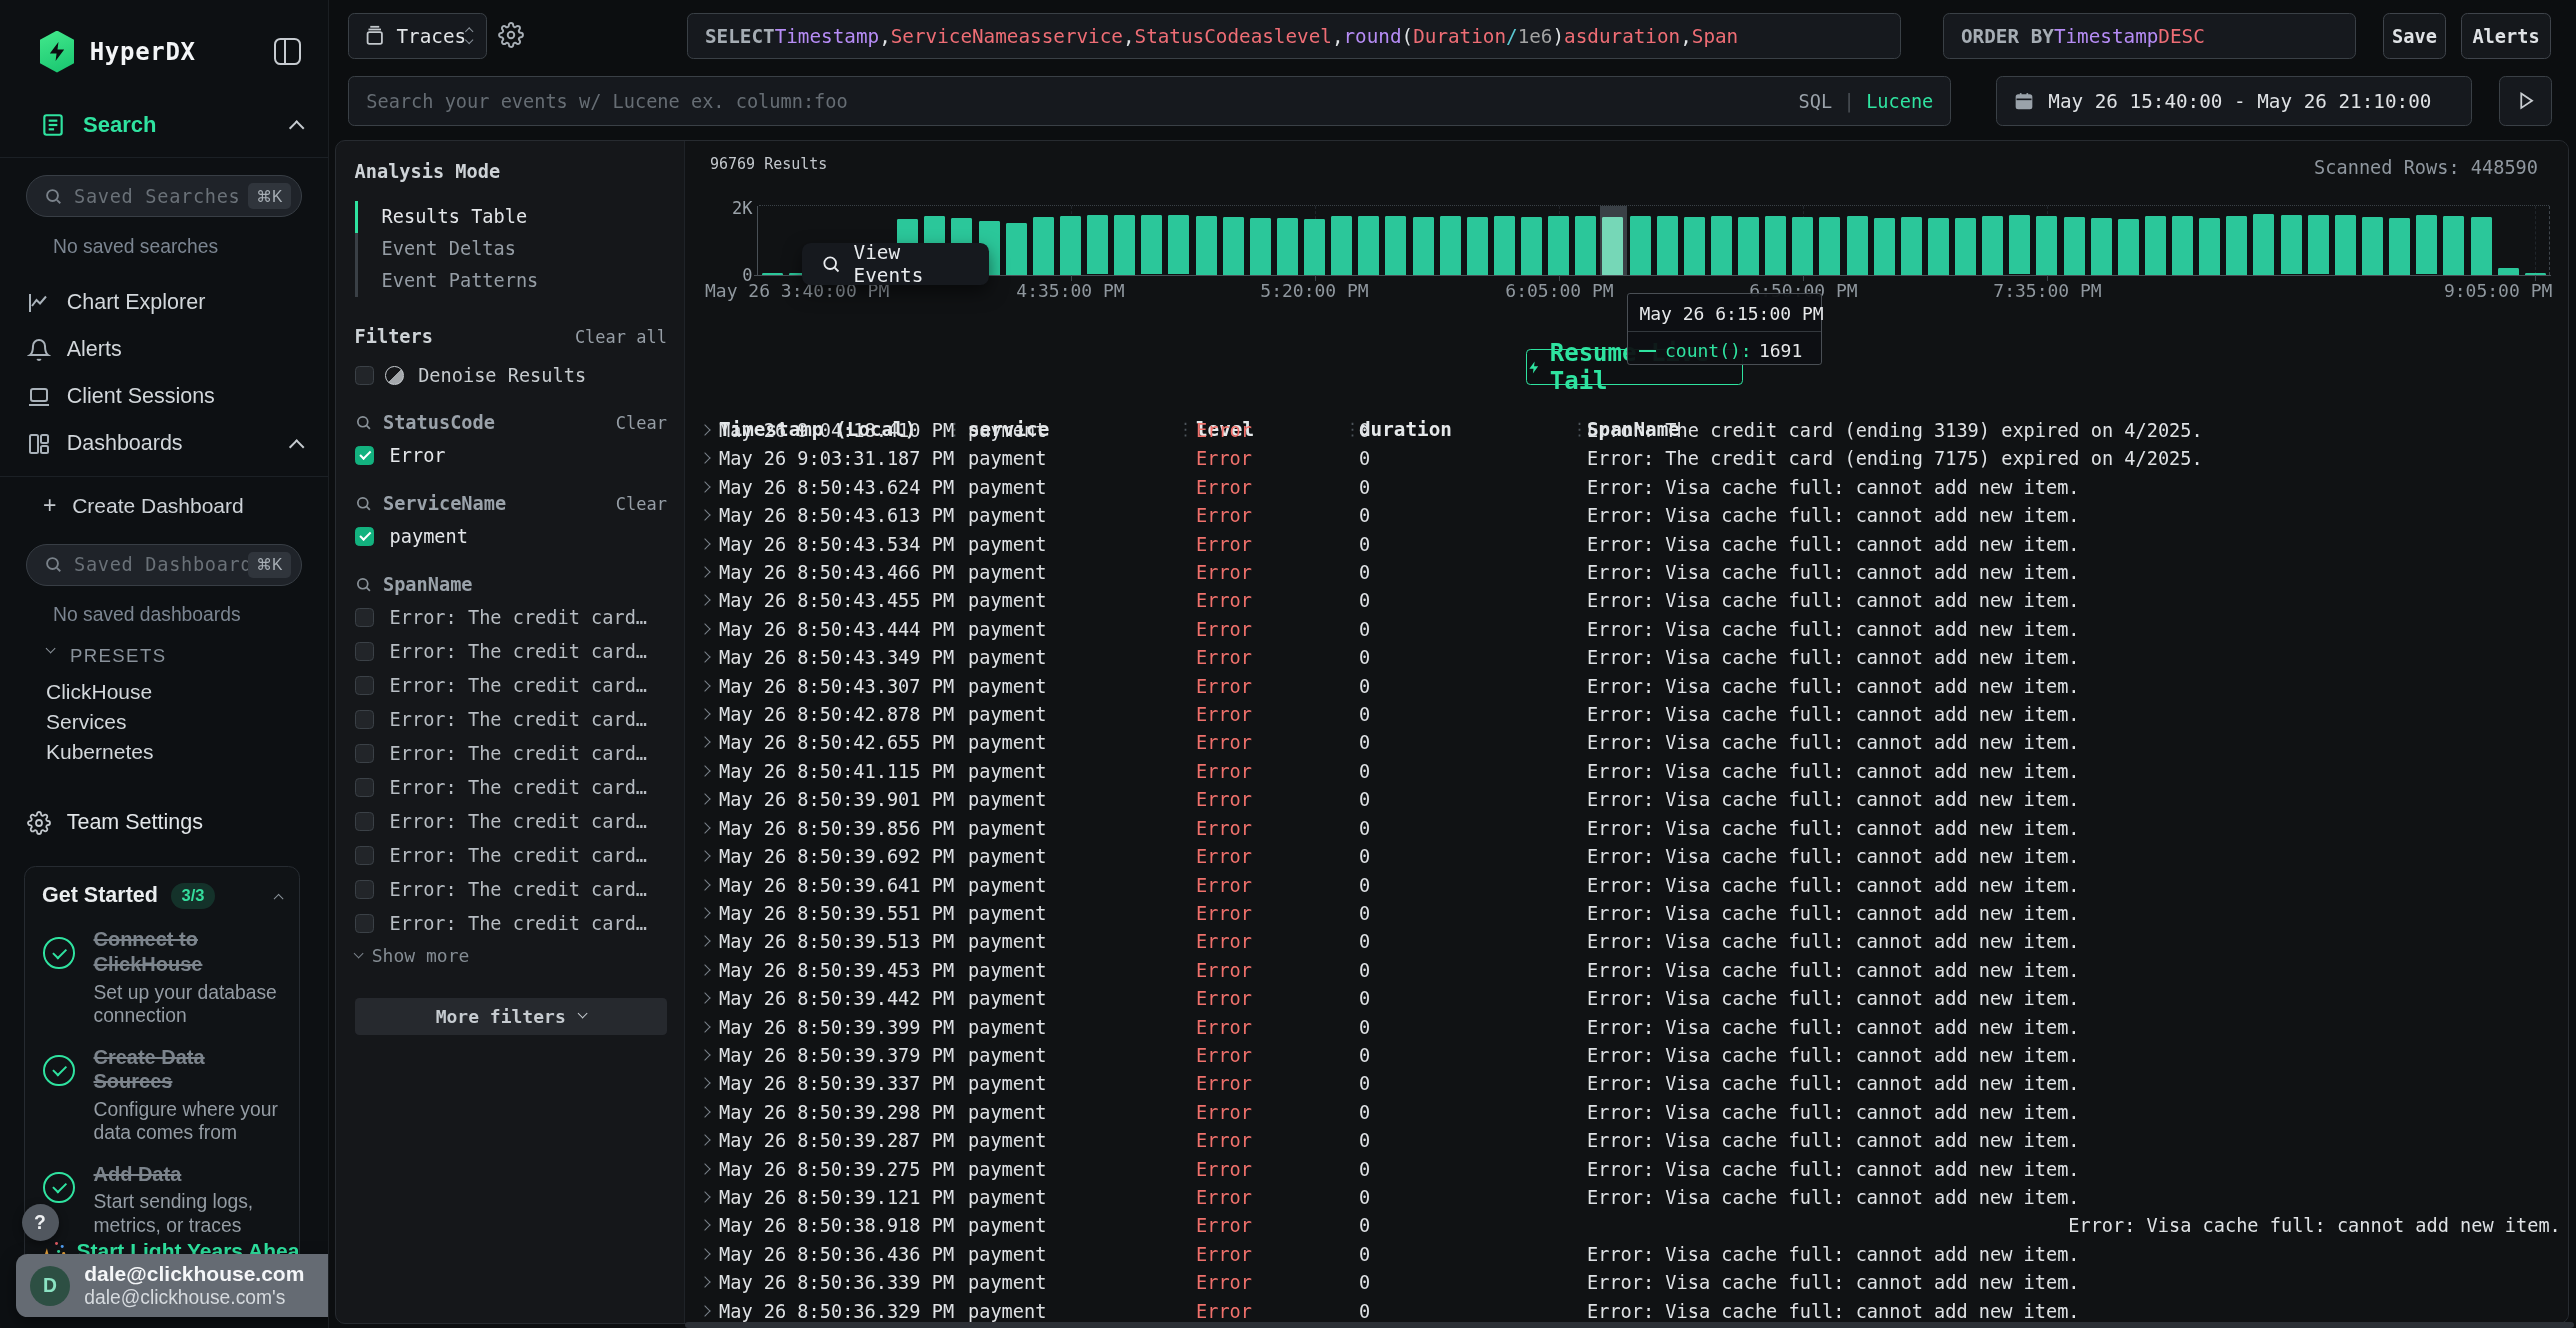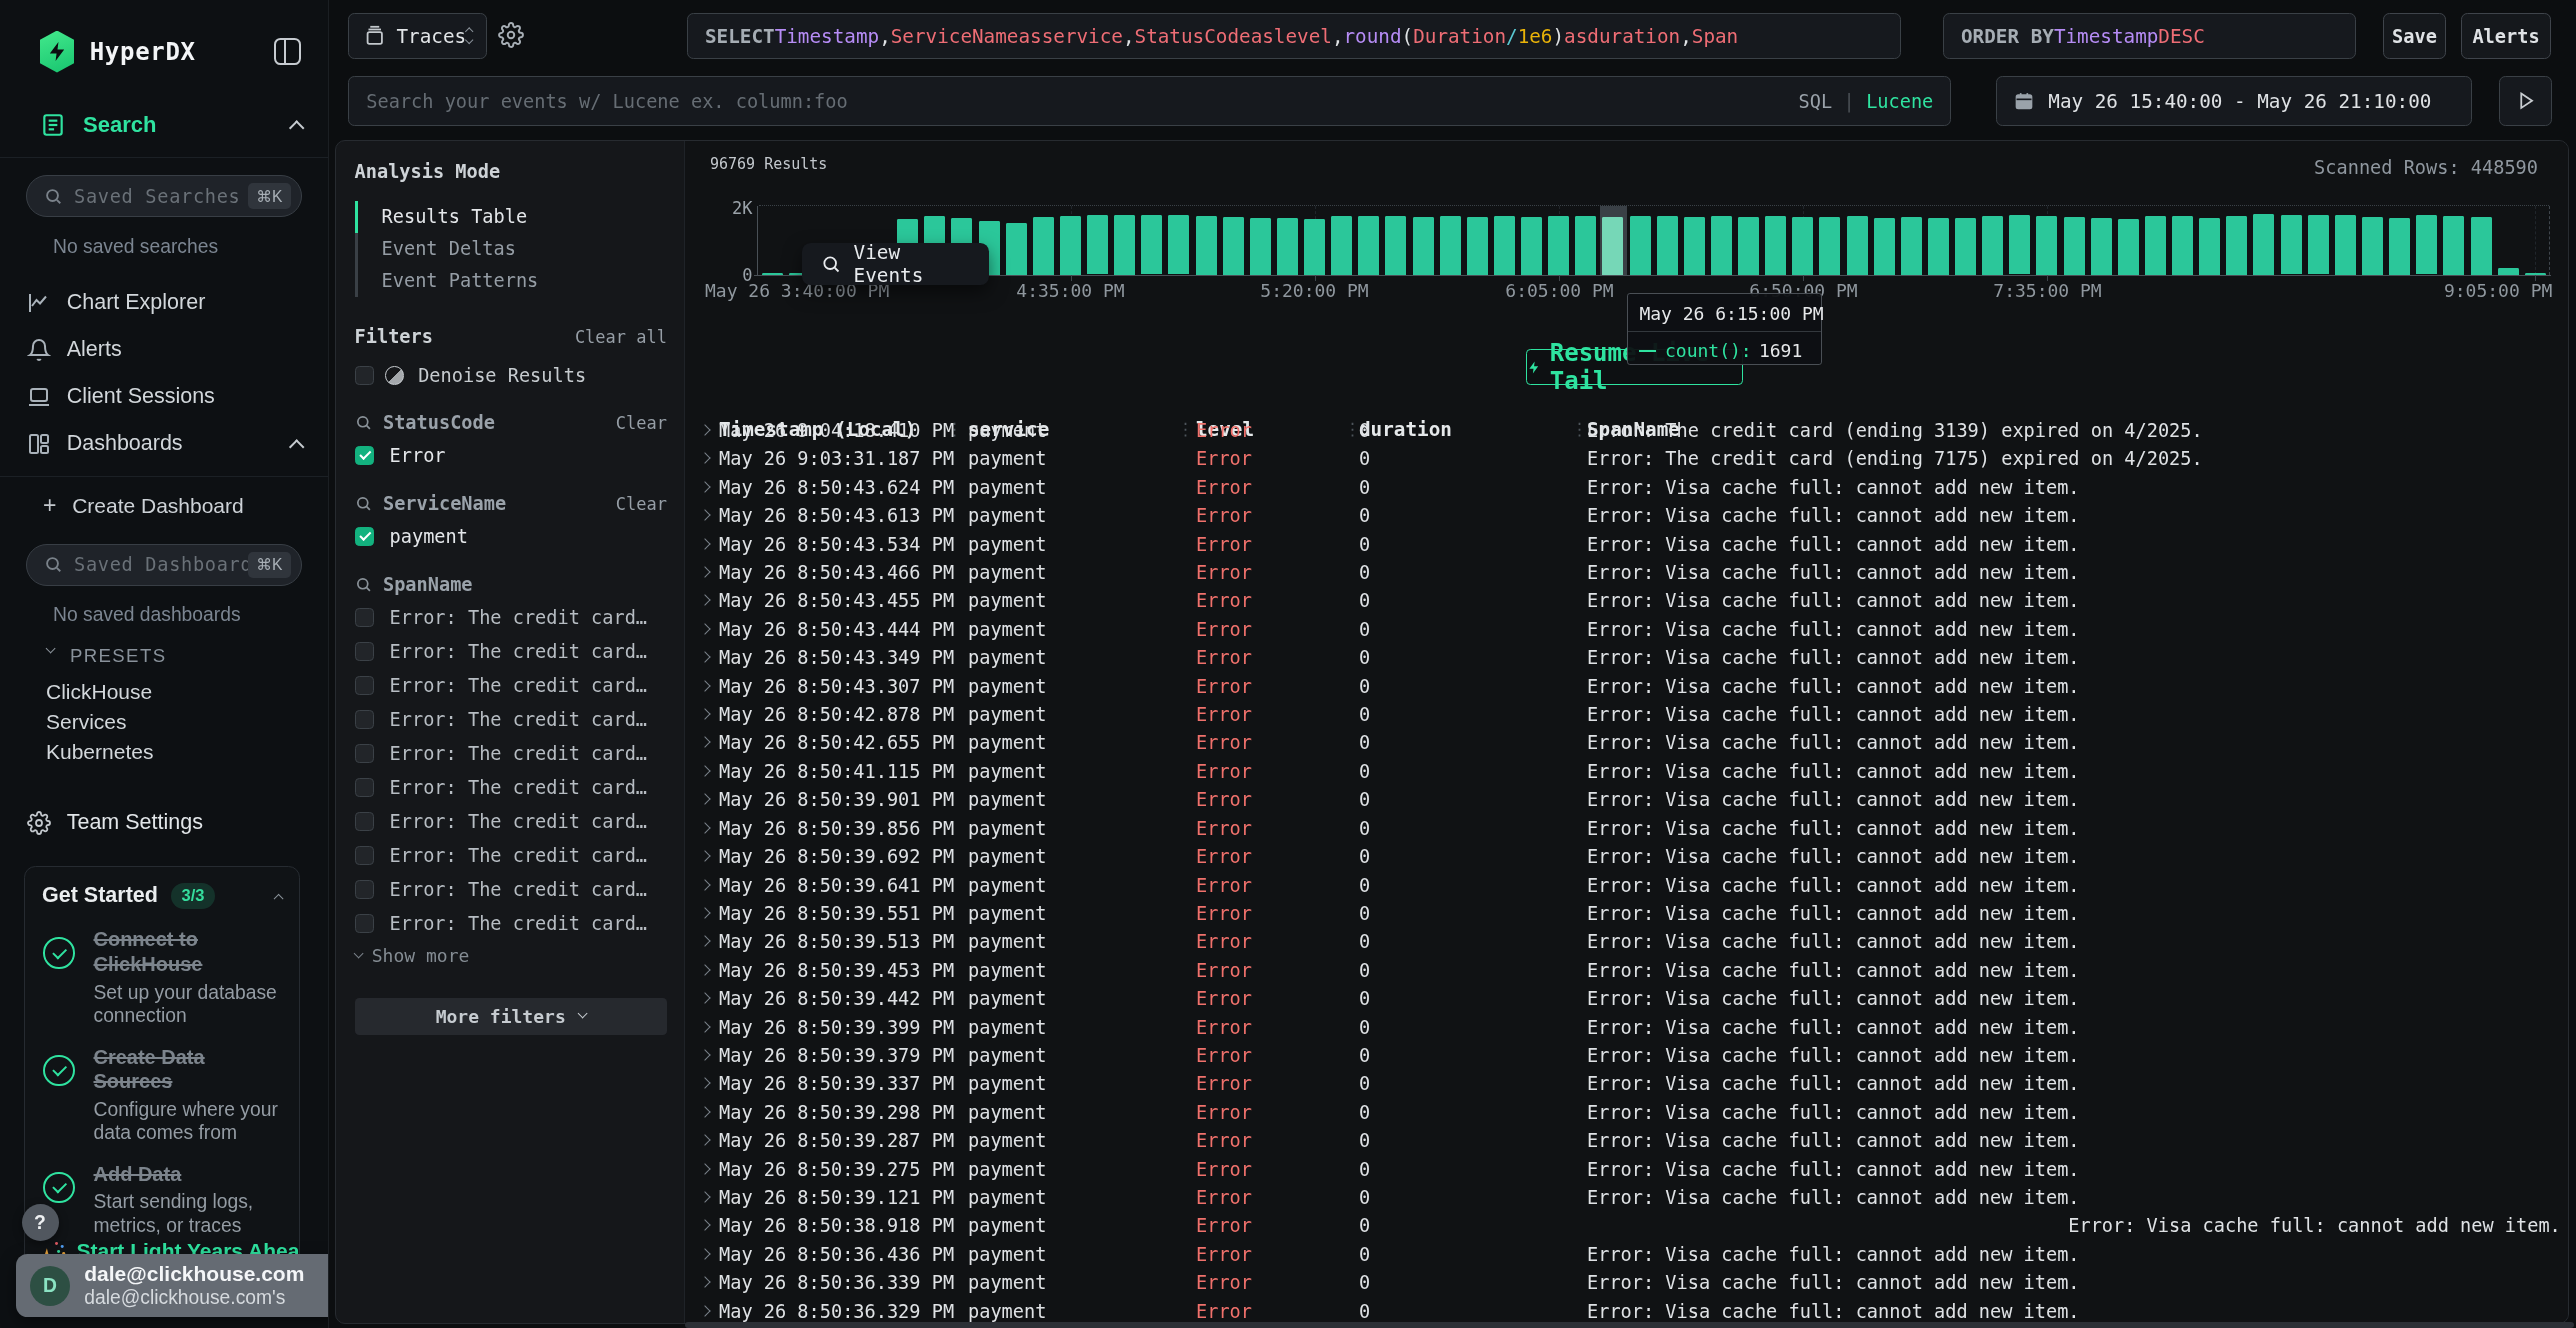--- a/index.html
+++ b/index.html
@@ -101,21 +101,21 @@
   .src-select .lbl { font-size:19.3px; color:#e2e5e8; margin-left:11.4px; flex:1; }
   .updown { display:flex; flex-direction:column; gap:2.9px; margin-right:2.9px; }
   .updown i { width:6.4px; height:6.4px; border-right:1.4px solid #8a929a; border-bottom:1.4px solid #8a929a; display:block; }
   .updown i.u { transform:rotate(-135deg); } .updown i.d { transform:rotate(45deg); }
   .tb-gear { position:absolute; left:169px; top:21.5px; color:#a7aeb5; cursor:pointer; }
   .query-box { left:358px; top:13px; width:1214px; height:46px; padding:0 17px; overflow:hidden;
     white-space:nowrap; font-size:19.3px; cursor:text; }
   .order-box { left:1614px; top:13px; width:413px; height:46px; padding:0 17px; overflow:hidden;
     white-space:nowrap; font-size:19.3px; cursor:text; }
   .tok-kw { color:#a6adb4; font-weight:bold; } .tok-purple { color:#b68cf5; } .tok-red { color:#ee6d75; }
-  .tok-cyan { color:#5ac8d2; } .tok-yellow { color:#eab308; } .tok-plain { color:#dfe2e5; }
+  .tok-cyan { color:#5ac8d2; } .tok-yellow { color:#a3a3a3; } .tok-plain { color:#dfe2e5; }
   .tb-btn { position:absolute; top:13px; height:46px; background:#15181c; border:1.4px solid #3f444b;
     border-radius:6.4px; color:#dfe2e5; font-weight:bold; font-size:18.6px; display:flex; align-items:center;
     justify-content:center; cursor:pointer; }
   .btn-save { left:2054px; width:63px; } .btn-alerts { left:2132px; width:90px; }
 
   .search-box { left:19.3px; top:76px; width:1603px; height:50px; padding:0 17px; cursor:text; }
   .search-box .ph { color:#666d74; font-size:18.6px; flex:1; white-space:nowrap; overflow:hidden; }
   .mode-sql { color:#9aa2aa; font-size:18.6px; } .mode-sep { color:#4a4f55; font-size:18.6px; margin:0 11.4px; }
   .mode-lucene { color:#2fe3a0; font-size:18.6px; cursor:pointer; }
   .date-box { left:1667px; top:76px; width:476px; height:50px; padding:0 17px; cursor:pointer; }

